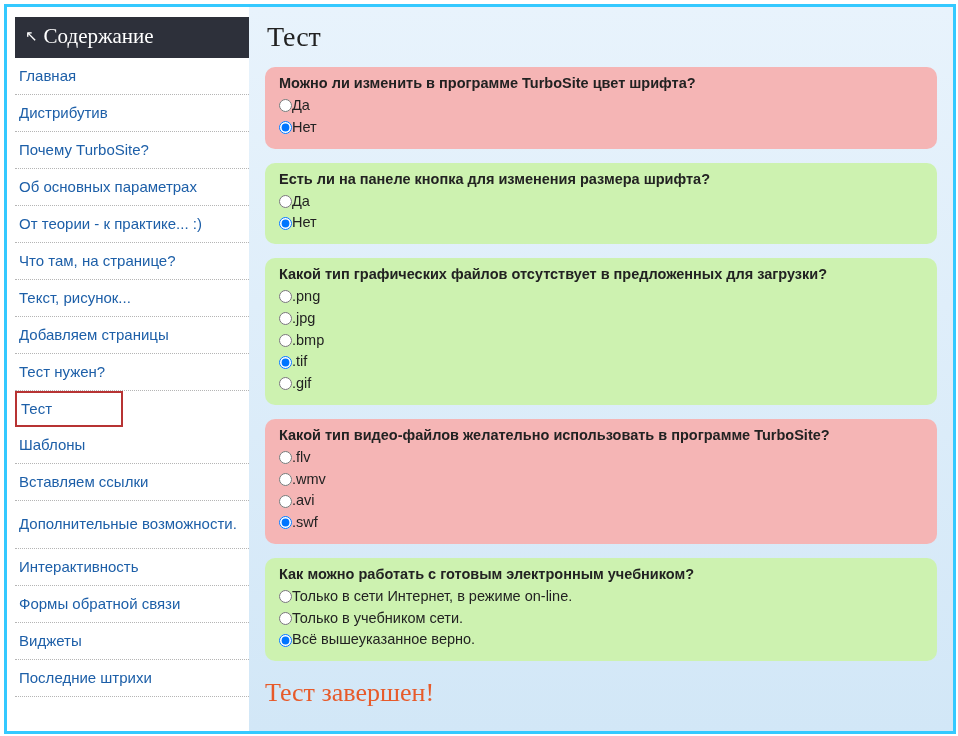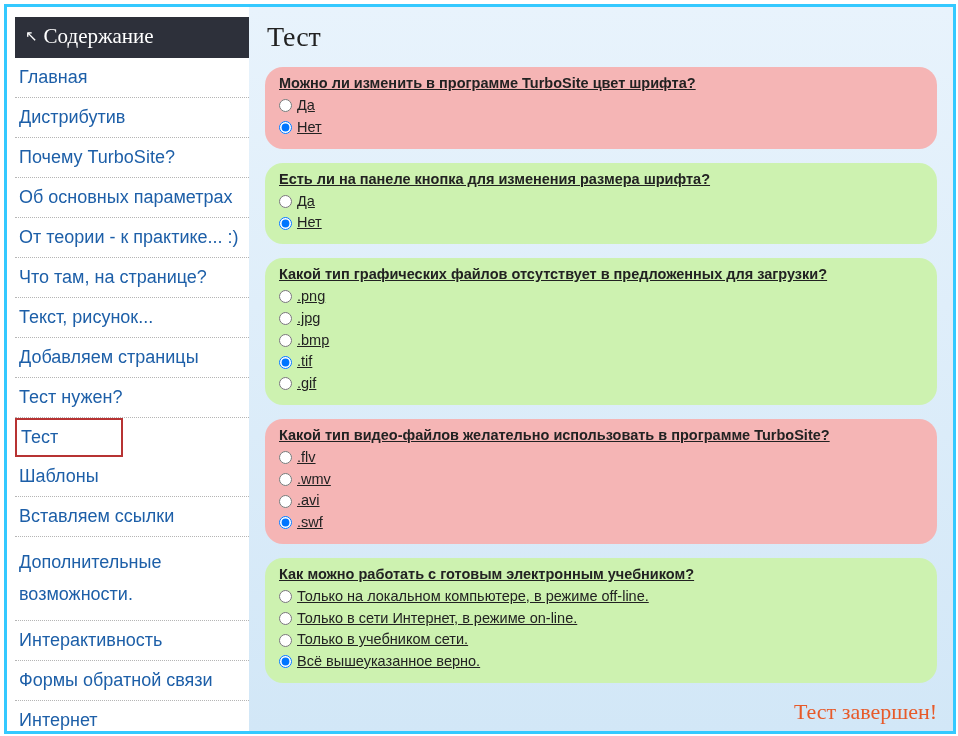--- a/index.html
+++ b/index.html
@@ -38,21 +38,21 @@
   .nav-list {
     list-style: none;
   }
   .nav-list li {
     border-bottom: 1px dotted #b5b5b5;
     padding: 9px 4px 9px 4px;
   }
   .nav-list li a {
     color: #1d5fa8;
     text-decoration: none;
-    font-size: 18px;
+    font-size: 15px;
   }
   .nav-list li.active {
     border: 2px solid #b73333;
     padding: 7px 4px;
     width: 108px;
     border-bottom: 2px solid #b73333;
   }
   .nav-list li.two-line { line-height: 1.8; }
 
   .main {
@@ -62,52 +62,49 @@
     overflow: hidden;
   }
   .page-title {
     font-family: Georgia, 'Times New Roman', serif;
     font-size: 28px;
     font-weight: normal;
     color: #222;
     margin: 6px 0 14px 2px;
   }
   .question {
-    border-radius: 18px;
+    border-radius: 10px;
     padding: 8px 14px 10px 14px;
     margin-bottom: 14px;
     font-size: 14.5px;
     color: #222;
-    text-decoration: underline;
   }
   .question.wrong { background: #f5b5b5; }
   .question.right { background: #cdf2b0; }
   .q-text { font-weight: bold; margin-bottom: 4px; }
   .opt {
     display: flex;
     align-items: center;
-    gap: 5px;
     line-height: 1.5;
   }
   .opt input[type=radio] {
     width: 13px; height: 13px;
     margin: 0;
   }
   .results {
     margin-top: 4px;
     font-size: 14.5px;
     color: #222;
     line-height: 1.4;
   }
   .results .done {
     color: #e75a2a;
     font-family: Georgia, serif;
-    font-size: 22px;
+    font-size: 26px;
     margin-bottom: 2px;
-    text-align: right;
   }
 </style>
 </head>
 <body>
 
 <div class="frame">
 
   <aside class="sidebar">
     <div class="sidebar-header">
       <span class="cursor-icon">↖</span>
@@ -122,21 +119,21 @@
         <li><a href="#">Что там, на странице?</a></li>
         <li><a href="#">Текст, рисунок...</a></li>
         <li><a href="#">Добавляем страницы</a></li>
         <li><a href="#">Тест нужен?</a></li>
         <li class="active"><a href="#">Тест</a></li>
         <li><a href="#">Шаблоны</a></li>
         <li><a href="#">Вставляем ссылки</a></li>
         <li class="two-line"><a href="#">Дополнительные возможности.</a></li>
         <li><a href="#">Интерактивность</a></li>
         <li><a href="#">Формы обратной связи</a></li>
-        <li><a href="#">Интернет</a></li>
+        <li><a href="#">Виджеты</a></li>
         <li><a href="#">Последние штрихи</a></li>
       </ul>
   </aside>
 
   <main class="main">
     <h1 class="page-title">Тест</h1>
     <div id="questions">
         <div class="question wrong">
           <div class="q-text">Можно ли изменить в программе TurboSite цвет шрифта?</div>
           <label class="opt">
@@ -196,24 +193,20 @@
             <input type="radio" name="q3" style="">
             <span>.avi</span>
           </label>
           <label class="opt">
             <input type="radio" name="q3" checked="" style="">
             <span>.swf</span>
           </label>
         </div>
         <div class="question right">
           <div class="q-text">Как можно работать с готовым электронным учебником?</div>
-          <label class="opt">
-            <input type="radio" name="q4" style="">
-            <span>Только на локальном компьютере, в режиме off-line.</span>
-          </label>
           <label class="opt">
             <input type="radio" name="q4" style="">
             <span>Только в сети Интернет, в режиме on-line.</span>
           </label>
           <label class="opt">
             <input type="radio" name="q4" style="">
             <span>Только в учебником сети.</span>
           </label>
           <label class="opt">
             <input type="radio" name="q4" checked="" style="">

